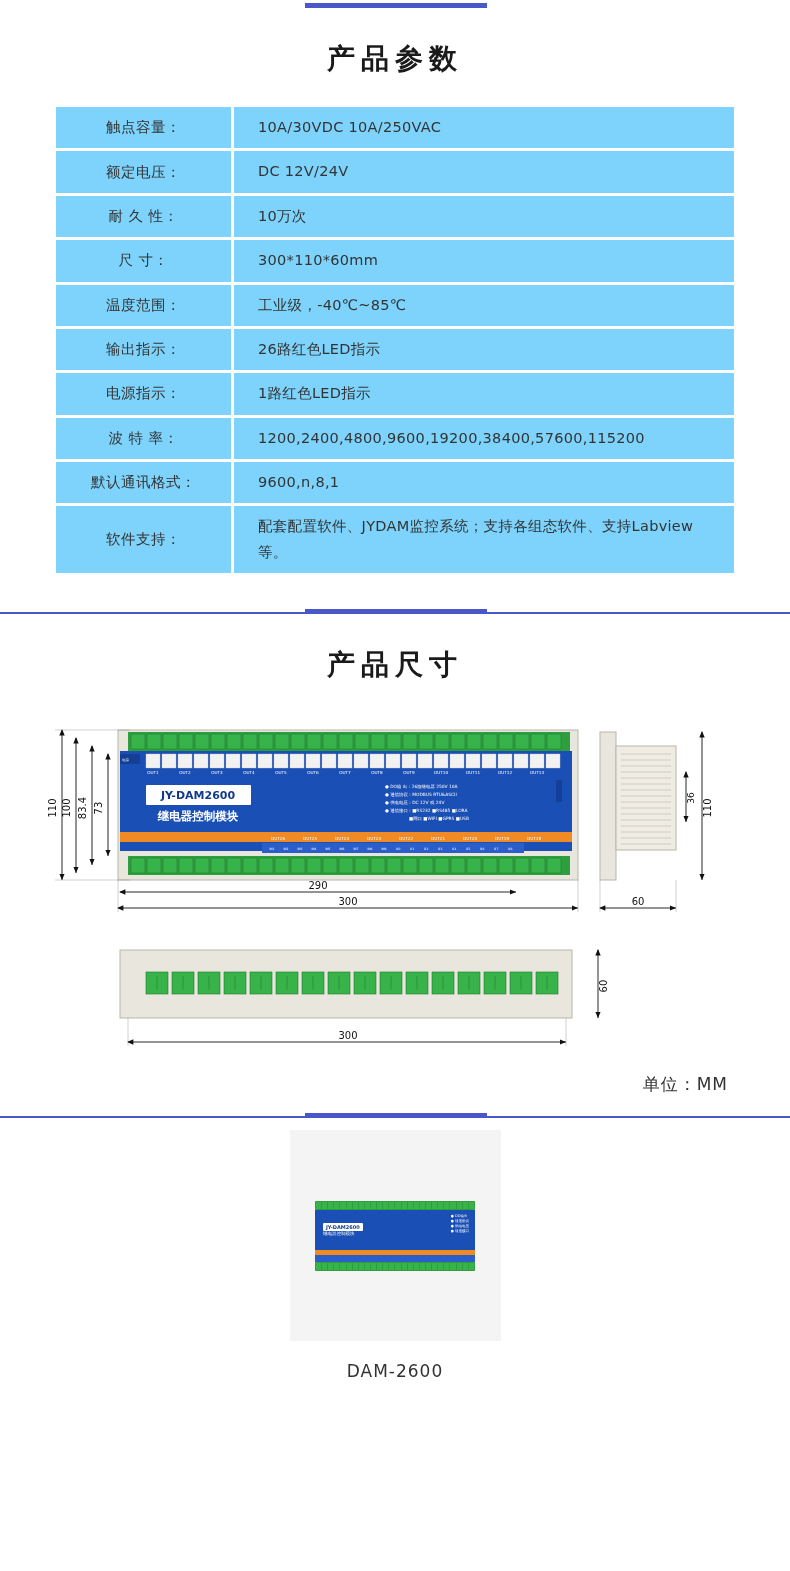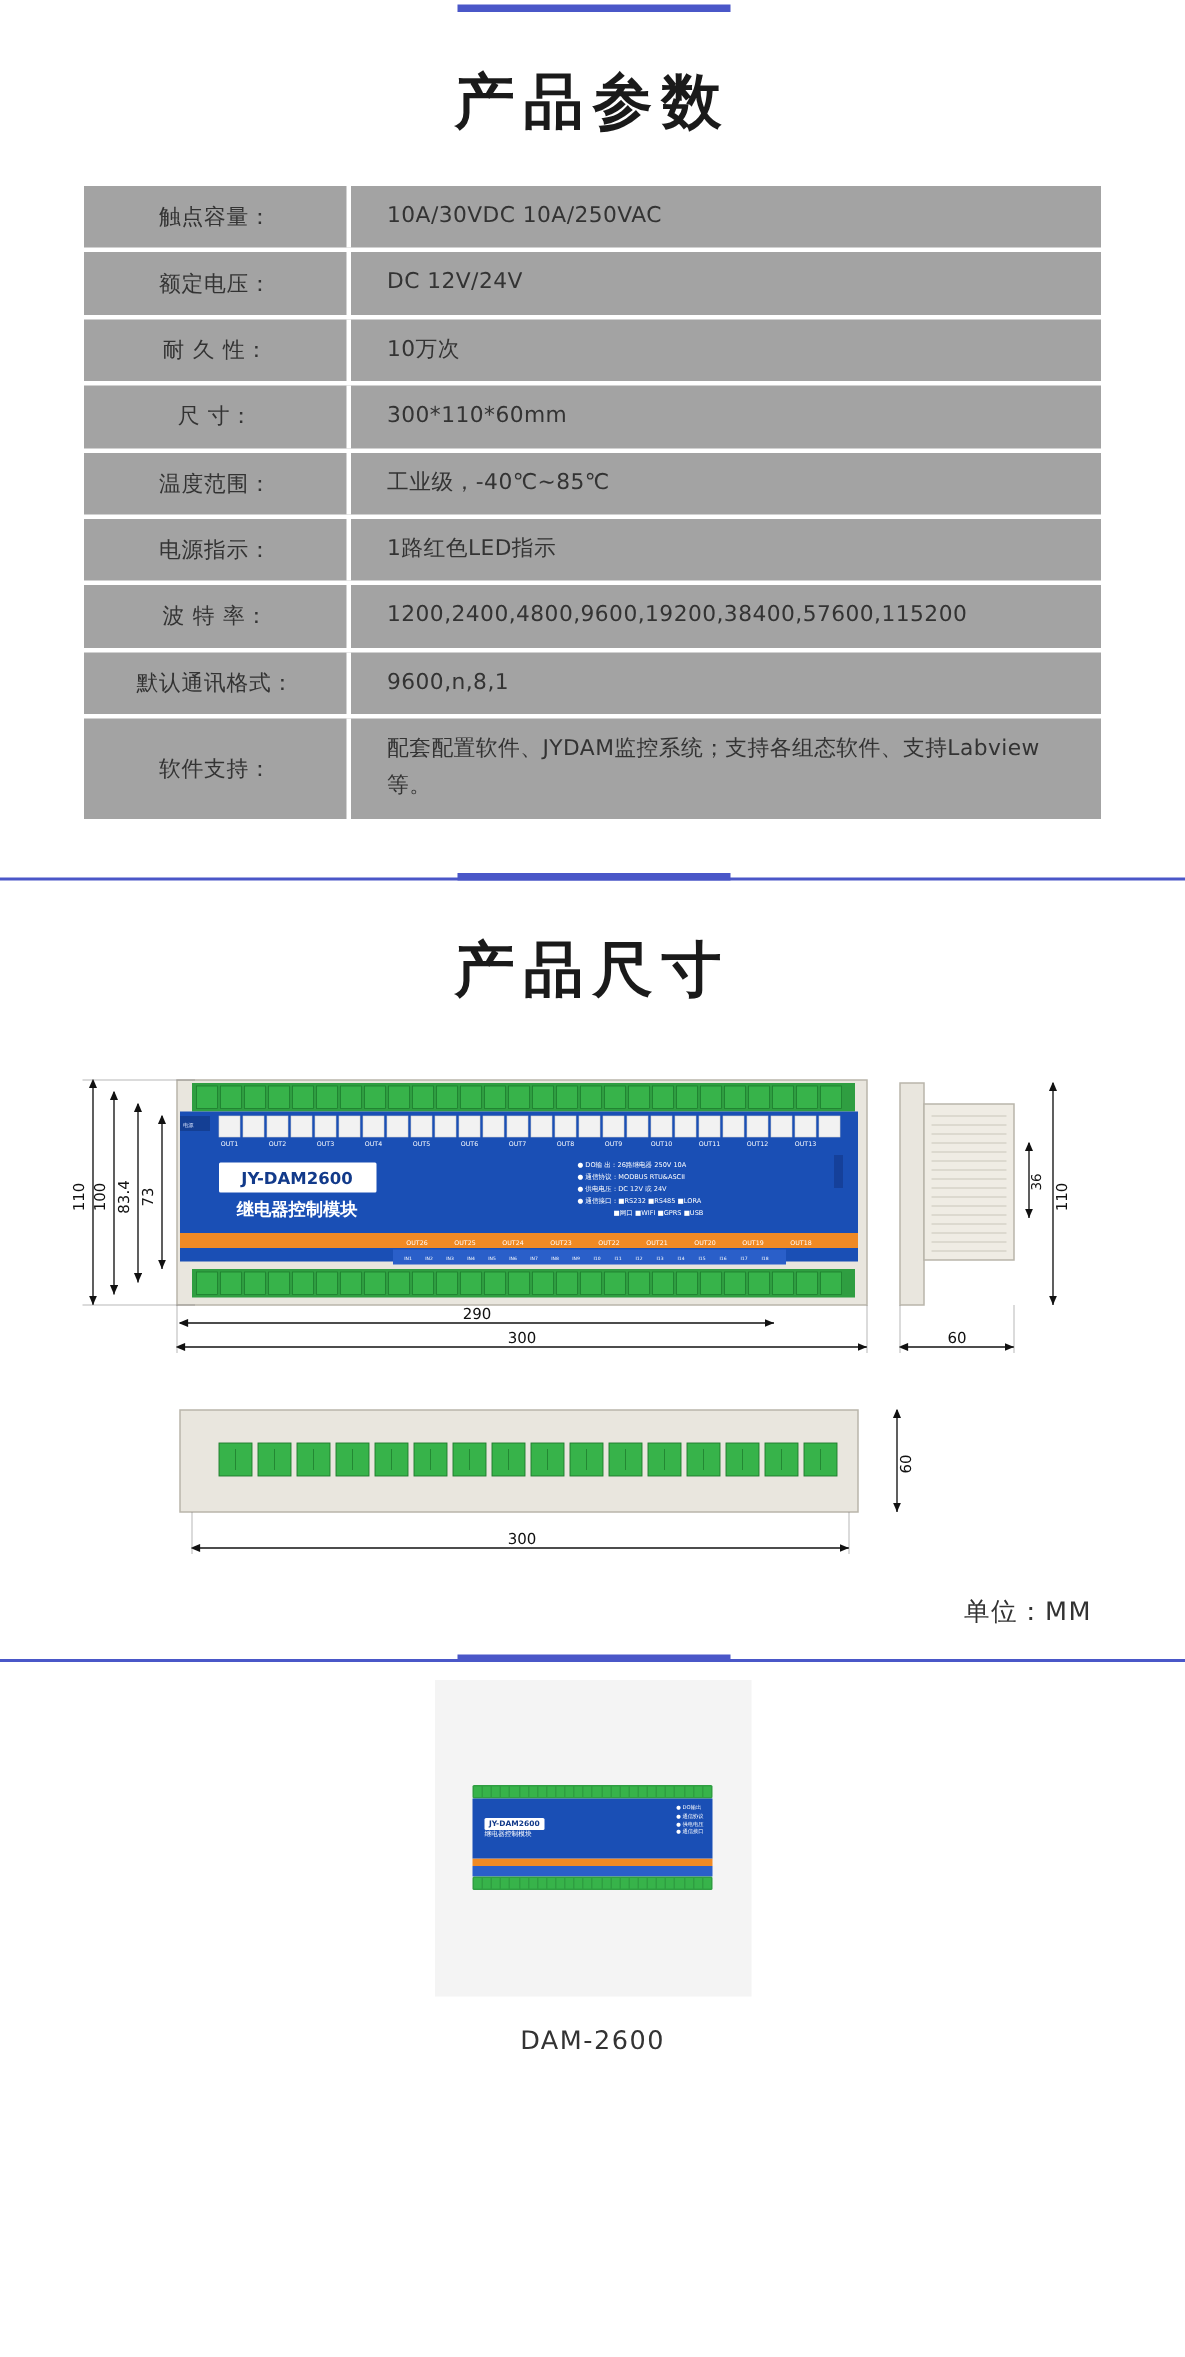--- a/index.html
+++ b/index.html
@@ -19,38 +19,38 @@
   .divider-line {
     position: absolute; left: 0; top: 6px; width: 790px; height: 2px;
     background: #4a57c8;
   }
   .divider-tab {
     position: absolute; left: 305px; top: 3px; width: 182px; height: 5px;
     background: #4a57c8;
   }
   .sec-title {
     text-align: center;
-    font-size: 40px;
+    font-size: 28px;
     font-weight: bold;
     letter-spacing: 6px;
     color: #1a1a1a;
     padding-top: 26px;
     padding-bottom: 26px;
     font-family: "DejaVu Sans", "Liberation Sans", sans-serif;
   }
 
   
   .spec-table {
     width: 678px;
     margin: 0 auto 0 auto;
     border-collapse: separate;
     border-spacing: 0 3px;
   }
   .spec-table tr td {
-    background: #a3a3a3;
+    background: #7dd3fc;
     font-size: 14.5px;
     color: #333;
     height: 37px;
     vertical-align: middle;
   }
   .spec-table tr td.k {
     width: 178px;
     text-align: center;
     padding: 8px 10px;
     letter-spacing: 0.5px;
@@ -141,20 +141,24 @@
           <td class="k">耐 久 性：</td>
           <td class="v">10万次</td>
         </tr>
         <tr>
           <td class="k">尺    寸：</td>
           <td class="v">300*110*60mm</td>
         </tr>
         <tr>
           <td class="k">温度范围：</td>
           <td class="v">工业级，-40℃~85℃</td>
+        </tr>
+        <tr>
+          <td class="k">输出指示：</td>
+          <td class="v">26路红色LED指示</td>
         </tr>
         <tr>
           <td class="k">电源指示：</td>
           <td class="v">1路红色LED指示</td>
         </tr>
         <tr>
           <td class="k">波 特 率：</td>
           <td class="v">1200,2400,4800,9600,19200,38400,57600,115200</td>
         </tr>
         <tr>

